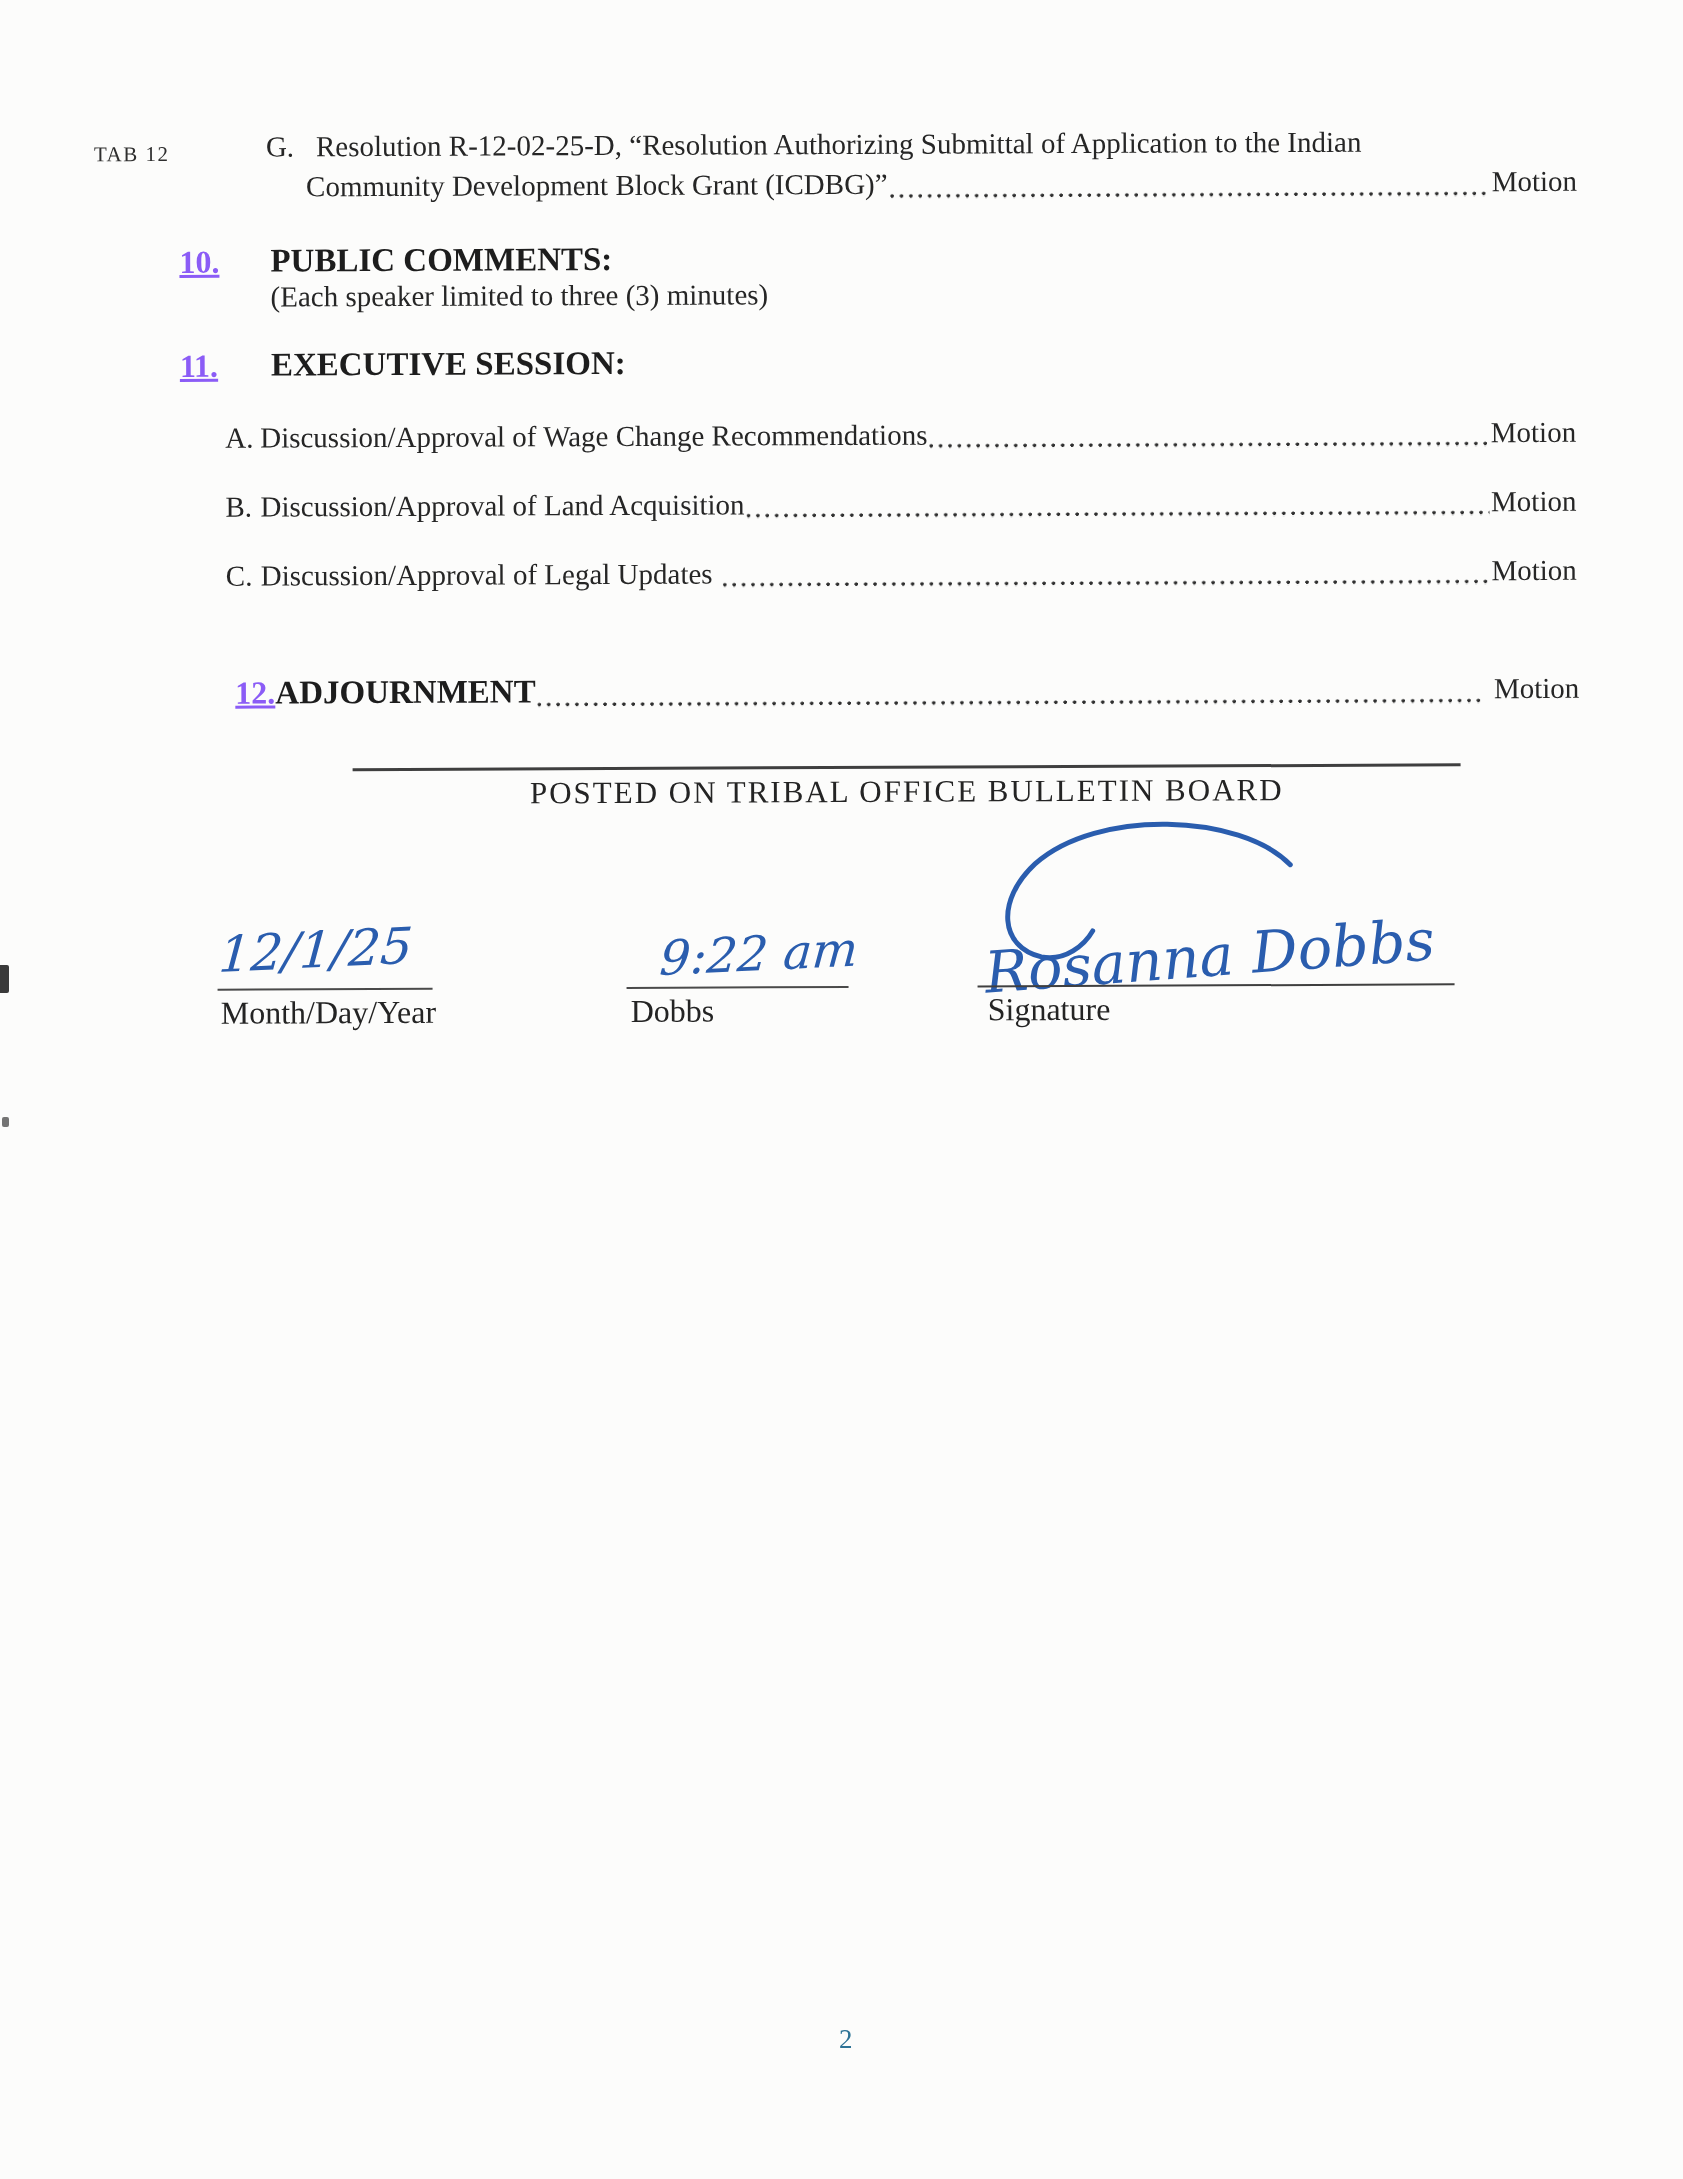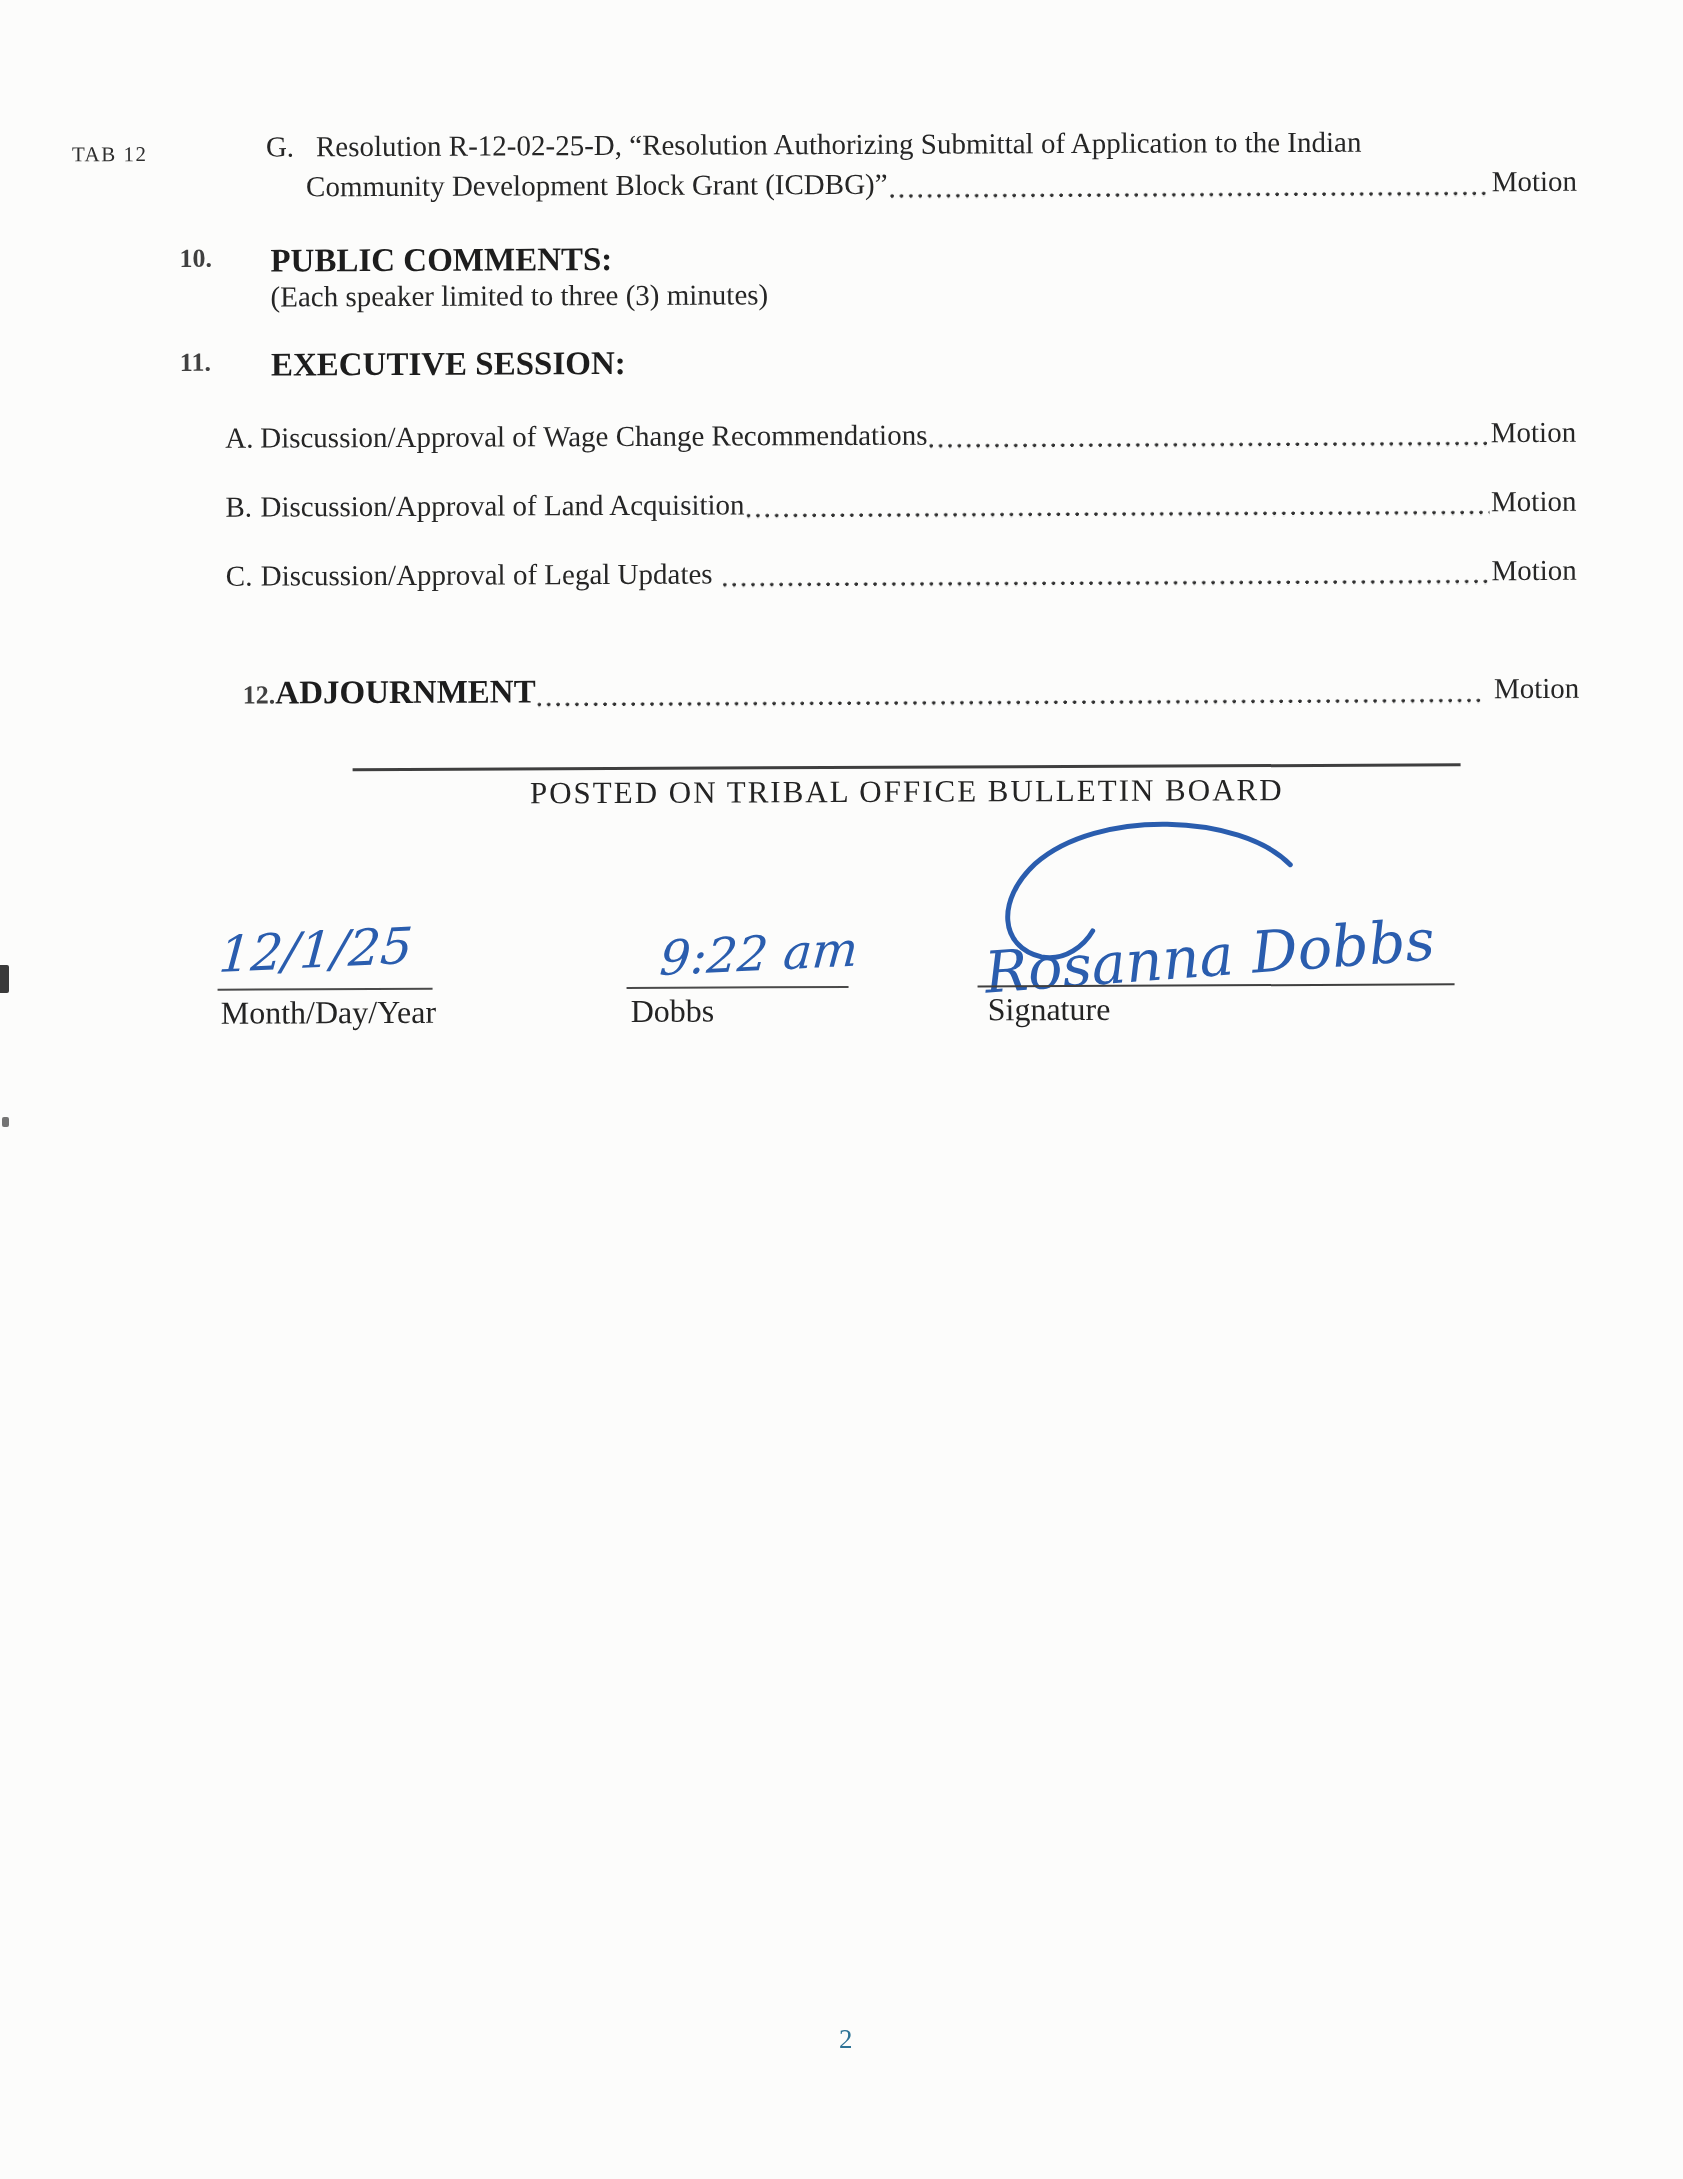--- a/index.html
+++ b/index.html
@@ -6,21 +6,21 @@
   .page{
     position:relative;width:1683px;height:2179px;background:#fcfcfb;
     overflow:hidden;font-family:"Liberation Serif","DejaVu Serif",serif;
     color:var(--text,#262626);
   }
   .scan{position:absolute;inset:0;transform:rotate(-0.25deg);transform-origin:842px 1089px;}
   .abs{position:absolute;}
   .body-text{font-size:29px;line-height:1.25;color:var(--text,#262626);}
   .small-caps-label{font-size:21px;letter-spacing:1.5px;color:#2e2e2e;}
   .heading{font-size:33px;font-weight:bold;color:#1d1d1d;line-height:1.15;}
-  .num{font-size:26px;font-weight:bold;color:#404040;}
+  .num{font-size:32px;font-weight:bold;color:#8b5cf6;text-decoration:underline;}
   .row{display:flex;align-items:baseline;}
   .letter{flex:0 0 35px;}
   .g-letter{flex:0 0 50px;}
   .leader{
     flex:1 1 auto;align-self:stretch;margin:0 2px;
     background-image:radial-gradient(circle at 2px 2.2px,#2f2f2f 1.5px,rgba(0,0,0,0) 2px);
     background-size:9.4px 5px;background-repeat:repeat-x;
     background-position:left calc(100% - 4px);
     min-width:30px;
   }
@@ -46,21 +46,21 @@
 </head>
 <body>
 
 <div class="page">
 
   <div class="artifact" style="left:-3px;top:965px;width:12px;height:28px;"></div>
   <div class="artifact" style="left:2px;top:1117px;width:7px;height:10px;opacity:.7;"></div>
 
   <div class="scan">
 
-    <div class="abs small-caps-label" style="left:76px;top:139px;">TAB 12</div>
+    <div class="abs small-caps-label" style="left:98px;top:139px;">TAB 12</div>
 
     <div class="abs" style="left:270px;top:126px;right:102px;">
       <div class="row body-text">
         <span class="g-letter">G.</span>
         <span style="white-space:nowrap;">Resolution R-12-02-25-D, “Resolution Authorizing Submittal of Application to the Indian</span>
       </div>
       <div class="row body-text" style="margin-left:40px;margin-top:4px;">
         <span>Community Development Block Grant (ICDBG)”</span>
         <span class="leader"></span>
         <span class="motion">Motion</span>

